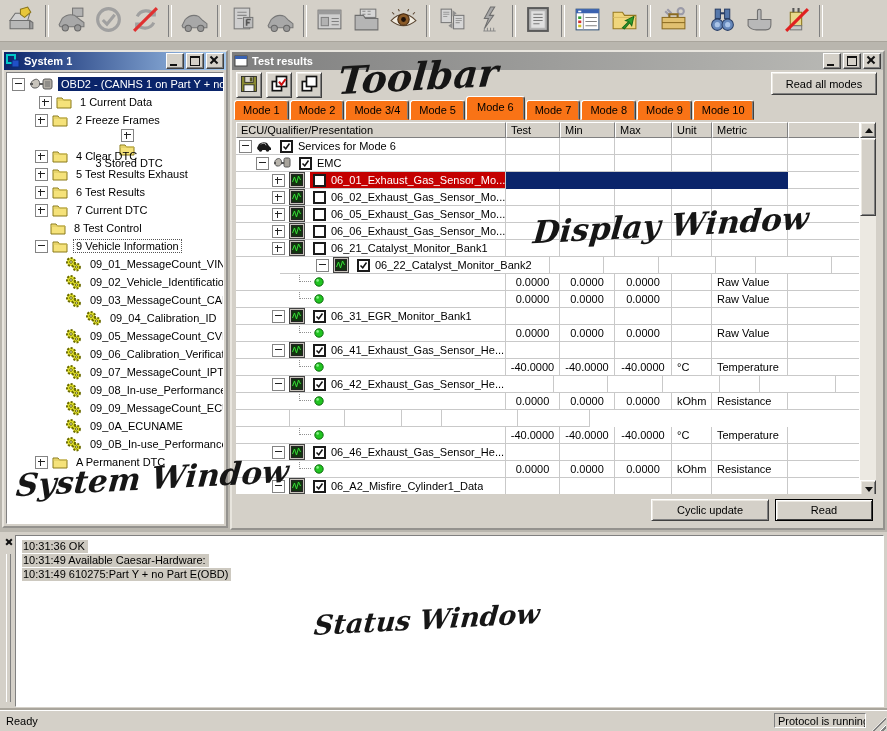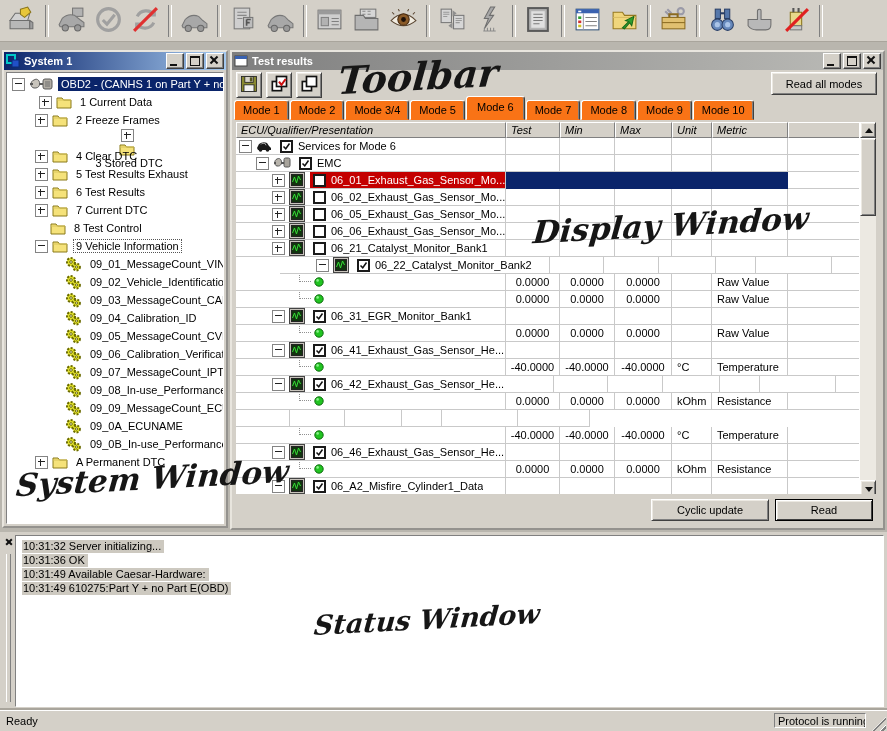--- a/index.html
+++ b/index.html
@@ -59,21 +59,21 @@
   .tbtn svg{width:20px;height:20px;}
   .readall{position:absolute;right:6px;top:2px;width:106px;height:23px;text-align:center;line-height:21px;}
 
   .tabs{position:relative;height:22px;display:flex;align-items:flex-end;padding-left:2px;}
   .tab{height:18px;line-height:18px;padding:0 8px;background:#f97316;margin-right:1px;
        border:1px solid;border-color:#fff #404040 transparent #fff;border-radius:3px 3px 0 0;
        box-shadow:inset -1px 0 0 #808080;}
   .tab.active{height:22px;line-height:20px;position:relative;z-index:3;padding:0 10px;}
 
   .gridtable{position:absolute;left:4px;top:70px;width:640px;height:374px;background:#fff;overflow:hidden;}
-  .ghead{display:flex;height:16px;font-style:italic;}
+  .ghead{display:flex;height:16px;}
   .hcell{box-sizing:border-box;background:#d4d0c8;border:1px solid;border-color:#fff #808080 #808080 #fff;
          padding:1px 0 0 4px;overflow:hidden;white-space:nowrap;flex:none;}
   .gbody{position:absolute;left:0;top:16px;right:16px;bottom:0;overflow:hidden;}
   .grow{display:flex;height:17px;}
   .cell{box-sizing:border-box;border-right:1px solid #c9c9c9;border-bottom:1px solid #c9c9c9;
         overflow:hidden;white-space:nowrap;flex:none;display:flex;align-items:center;}
   .namecell{padding-left:3px;}
   .cell.num{justify-content:center;}
   .cell.txt{padding-left:5px;}
   .rowsel .cell:not(.namecell):not(.filler){background:#0a246a;border-color:#0a246a;}
@@ -445,21 +445,21 @@
             <span class="ticon">
               <svg width="17" height="16" viewBox="0 0 17 16">
                 <circle cx="6" cy="6" r="4" fill="#e0e02a" stroke="#6a6a00" stroke-width="2" stroke-dasharray="2 1.6"></circle>
                 <circle cx="6" cy="6" r="1.3" fill="#fff" stroke="#6a6a00"></circle>
                 <circle cx="11.5" cy="11" r="3.4" fill="#e0e02a" stroke="#6a6a00" stroke-width="2" stroke-dasharray="1.8 1.5"></circle>
                 <circle cx="11.5" cy="11" r="1.1" fill="#fff" stroke="#6a6a00"></circle>
               </svg>
             </span>
             <span class="tlabel">09_03_MessageCount_CALI</span>
           </div>
-          <div class="trow" style="padding-left: 58px;">
+          <div class="trow" style="padding-left: 78px;">
             <span class="ticon">
               <svg width="17" height="16" viewBox="0 0 17 16">
                 <circle cx="6" cy="6" r="4" fill="#e0e02a" stroke="#6a6a00" stroke-width="2" stroke-dasharray="2 1.6"></circle>
                 <circle cx="6" cy="6" r="1.3" fill="#fff" stroke="#6a6a00"></circle>
                 <circle cx="11.5" cy="11" r="3.4" fill="#e0e02a" stroke="#6a6a00" stroke-width="2" stroke-dasharray="1.8 1.5"></circle>
                 <circle cx="11.5" cy="11" r="1.1" fill="#fff" stroke="#6a6a00"></circle>
               </svg>
             </span>
             <span class="tlabel">09_04_Calibration_ID</span>
           </div>
@@ -1081,21 +1081,20 @@
       </div>
     </div>
   </div>
 
   <div class="status-win">
     <span class="status-close">
         <span class="xicon"></span>
       </span>
     <span class="status-gutter"></span>
     <div class="log" id="log-lines">
-        <div class="logline"><span class="chip">10:31:32 Server initializing...</span></div>
         <div class="logline"><span class="chip">10:31:36 OK</span></div>
         <div class="logline"><span class="chip">10:31:49 Available Caesar-Hardware:</span></div>
         <div class="logline"><span class="chip">10:31:49 610275:Part Y + no Part E(OBD)</span></div>
       </div>
   </div>
 
   <div class="statusbar">
     <span class="sb-left">Ready</span>
     <span class="sb-proto">Protocol is running</span>
     <span class="grip"></span>

